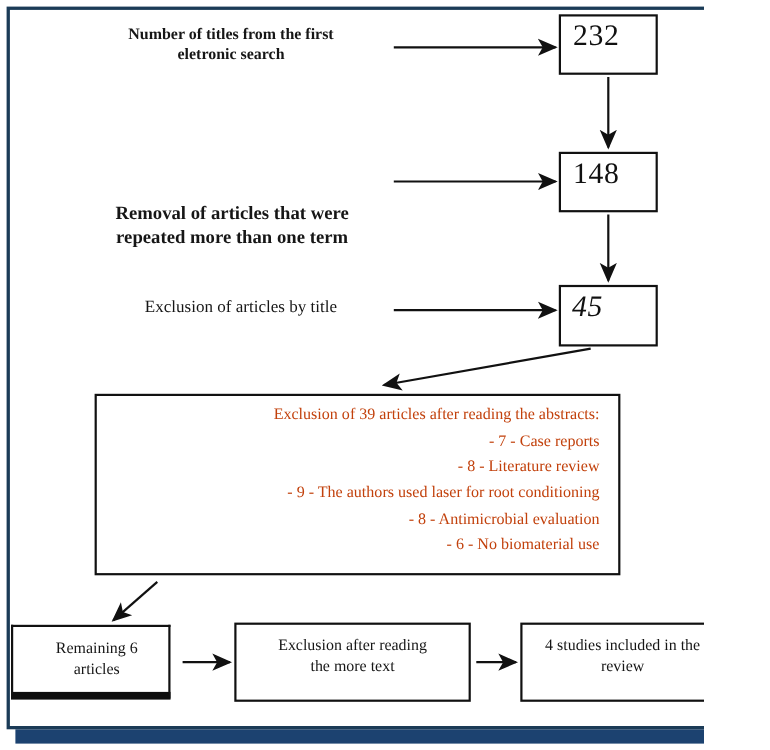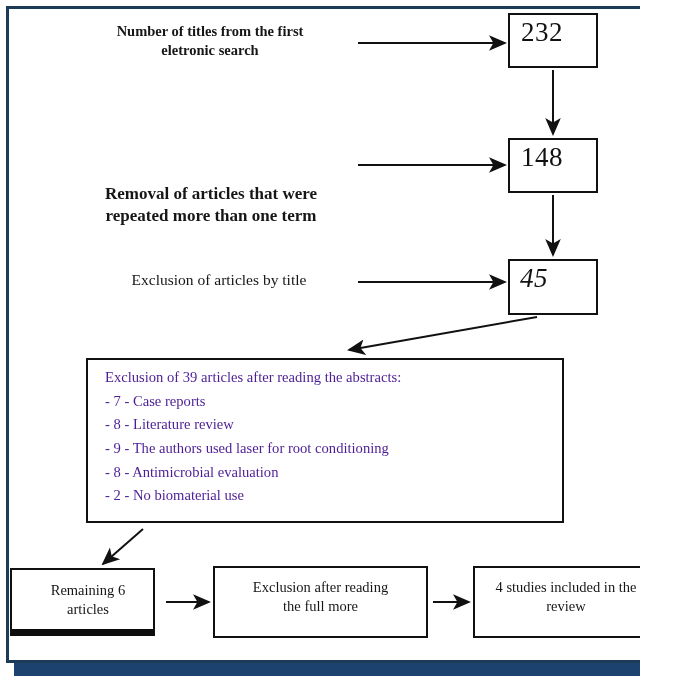--- a/index.html
+++ b/index.html
@@ -86,27 +86,27 @@
 
   #lbl-1 { left: 72px;  top: 22px;  width: 276px; font-size: 14.5px; }
   #lbl-2 { left: 78px;  top: 139px; width: 266px; font-size: 17px; margin-top: 44px; }
   #lbl-3 { left: 100px; top: 270px; width: 238px; font-size: 15.5px; }
 
   #box-exclusion {
     left: 86px; top: 358px; width: 478px; height: 165px;
   }
   #exclusion-text {
     position: absolute;
-    left: 105px;
+    left: 85px;
     top: 366px;
     width: 460px;
     font-size: 14.6px;
     line-height: 1.62;
-    color: #4c1d95;
-    text-align: left;
+    color: #c2410c;
+    text-align: right;
   }
   #exclusion-text .exc-head { display: block; }
   #exclusion-text .exc-item { display: block; }
 
   #box-remaining {
     left: 10px; top: 568px; width: 145px; height: 68px;
     border-bottom: 7px solid #0d0d0d;
   }
   #box-fulltext { left: 213px; top: 566px; width: 215px; height: 72px; }
   #box-included { left: 473px; top: 566px; width: 186px; height: 72px; }
@@ -147,33 +147,33 @@
   <div class="box" id="box-45"></div>
   <div class="num" id="num-45">45</div>
 
   <div class="box" id="box-exclusion"></div>
   <div id="exclusion-text">
     <span class="exc-head">Exclusion of 39 articles after reading the abstracts:</span>
     <span class="exc-item">- 7 - Case reports</span>
     <span class="exc-item">- 8 - Literature review</span>
     <span class="exc-item">- 9 - The authors used laser for root conditioning</span>
     <span class="exc-item">- 8 - Antimicrobial evaluation</span>
-    <span class="exc-item">- 2 - No biomaterial use</span>
+    <span class="exc-item">- 6 - No biomaterial use</span>
   </div>
 
   <div class="box" id="box-remaining"></div>
   <div class="label" id="lbl-remaining">
     <span>Remaining 6</span><br>
     <span>articles</span>
   </div>
 
   <div class="box" id="box-fulltext"></div>
   <div class="label" id="lbl-fulltext">
     <span>Exclusion after reading</span><br>
-    <span>the full more</span>
+    <span>the more text</span>
   </div>
 
   <div class="box" id="box-included"></div>
   <div class="label" id="lbl-included">
     <span>4 studies included in the</span><br>
     <span>review</span>
   </div>
 
   <svg id="wires" viewBox="0 0 700 682">
     <defs>

